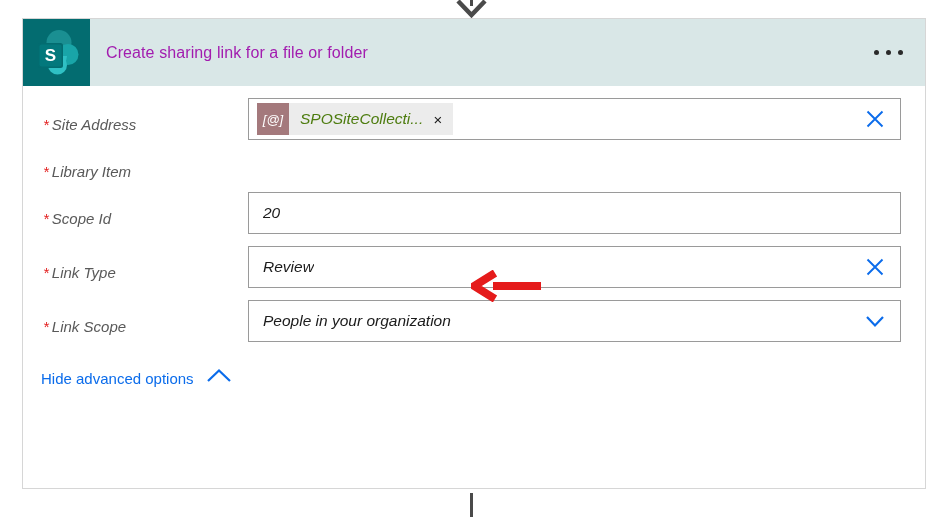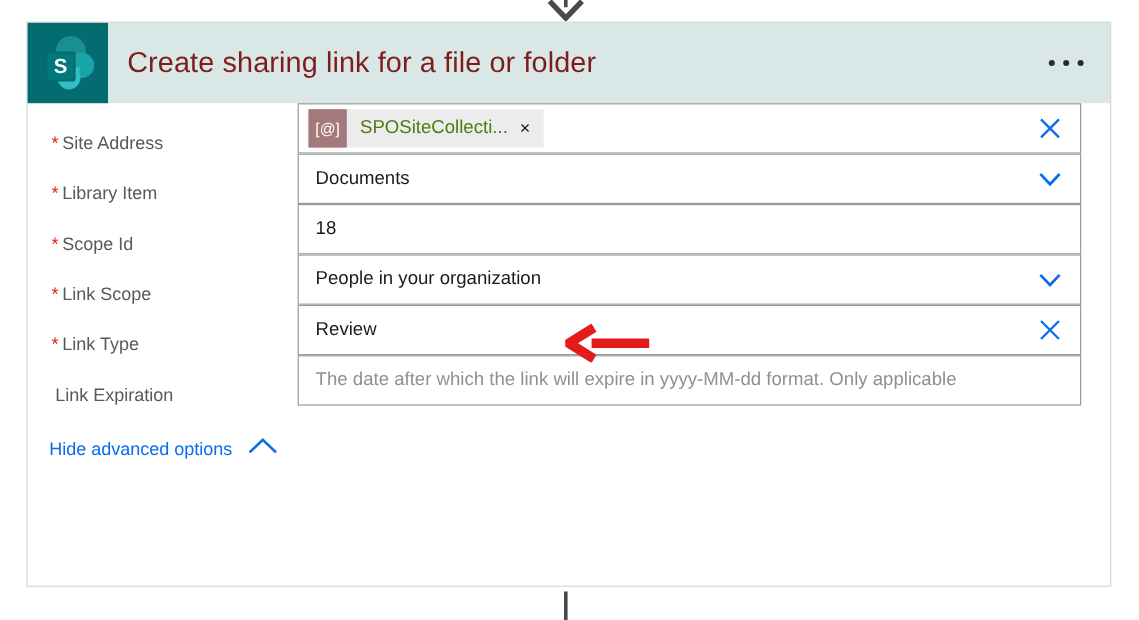--- a/index.html
+++ b/index.html
@@ -53,22 +53,22 @@
   }
   .app-icon {
     width: 67px;
     height: 67px;
     background: #036c70;
     flex: 0 0 67px;
     position: relative;
   }
   .app-icon svg { display: block; }
   .card-title {
-    font-size: 24px;
-    color: #7f1d1d;
+    font-size: 16px;
+    color: #a21caf;
     margin-left: 16px;
     letter-spacing: 0.1px;
     white-space: nowrap;
   }
   .overflow-menu {
     position: absolute;
     right: 22px;
     top: 0;
     height: 67px;
     display: flex;
@@ -83,23 +83,25 @@
     background: #2a2a2a;
   }
 
   
   .card-body {
     padding: 0;
     position: relative;
   }
   .field-row {
     display: flex;
-    align-items: flex-end;
+    align-items: center;
     padding: 0 24px 0 20px;
-    position: relative;
+    margin-top: 12px;
+    position: relative;
+    font-style: italic;
   }
   .field-label {
     width: 205px;
     flex: 0 0 205px;
     font-size: 15px;
     color: #595959;
     padding-top: 11px;
     box-sizing: border-box;
     white-space: nowrap;
   }
@@ -247,75 +249,59 @@
             <path d="M3.5 3.5 L18.5 18.5 M18.5 3.5 L3.5 18.5" stroke="#0b6ceb" stroke-width="1.9" fill="none"></path>
           </svg>
         </span>
       </div>
     </div>
 
     <div class="field-row">
       <div class="field-label">
         <span class="req-star">*</span><span>Library Item</span>
       </div>
+    </div>
+
+    <div class="field-row">
+      <div class="field-label">
+        <span class="req-star">*</span><span>Scope Id</span>
+      </div>
       <div class="field-control">
-        <span class="field-value">Documents</span>
+        <span class="field-value">20</span>
+      </div>
+    </div>
+
+    <div class="field-row">
+      <div class="field-label">
+        <span class="req-star">*</span><span>Link Type</span>
+      </div>
+      <div class="field-control">
+        <span class="field-value">Review</span>
         <span class="field-affordance">
-          <svg width="24" height="24" viewBox="0 0 24 24">
-            <path d="M4 8 L12 16.5 L20 8" stroke="#0b6ceb" stroke-width="2.2" fill="none"></path>
+          <svg width="22" height="22" viewBox="0 0 22 22">
+            <path d="M3.5 3.5 L18.5 18.5 M18.5 3.5 L3.5 18.5" stroke="#0b6ceb" stroke-width="1.9" fill="none"></path>
           </svg>
         </span>
-      </div>
-    </div>
-
-    <div class="field-row">
-      <div class="field-label">
-        <span class="req-star">*</span><span>Scope Id</span>
-      </div>
-      <div class="field-control">
-        <span class="field-value">18</span>
       </div>
     </div>
 
     <div class="field-row">
       <div class="field-label">
         <span class="req-star">*</span><span>Link Scope</span>
       </div>
       <div class="field-control">
         <span class="field-value">People in your organization</span>
         <span class="field-affordance">
           <svg width="24" height="24" viewBox="0 0 24 24">
             <path d="M4 8 L12 16.5 L20 8" stroke="#0b6ceb" stroke-width="2.2" fill="none"></path>
           </svg>
         </span>
       </div>
     </div>
 
-    <div class="field-row">
-      <div class="field-label">
-        <span class="req-star">*</span><span>Link Type</span>
-      </div>
-      <div class="field-control">
-        <span class="field-value">Review</span>
-        <span class="field-affordance">
-          <svg width="22" height="22" viewBox="0 0 22 22">
-            <path d="M3.5 3.5 L18.5 18.5 M18.5 3.5 L3.5 18.5" stroke="#0b6ceb" stroke-width="1.9" fill="none"></path>
-          </svg>
-        </span>
-      </div>
-    </div>
-
-    <div class="field-row">
-      <div class="field-label">
-        <span class="req-star"></span><span>Link Expiration</span>
-      </div>
-      <div class="field-control">
-        <span class="field-value placeholder">The date after which the link will expire in yyyy-MM-dd format. Only applicable</span>
-      </div>
-    </div>
 
     <div class="advanced-row">
       <span class="advanced-label">Hide advanced options</span>
       <span>
         <svg width="26" height="16" viewBox="0 0 26 16">
           <path d="M2 13 L13 2.5 L24 13" stroke="#0b6ceb" stroke-width="2.2" fill="none"></path>
         </svg>
       </span>
     </div>
 

